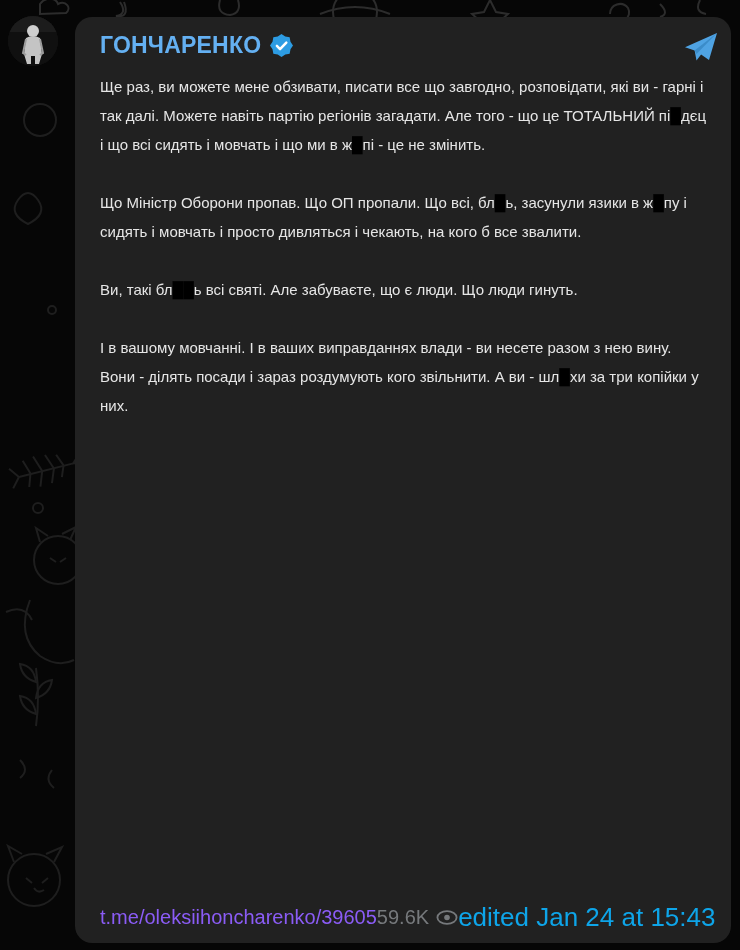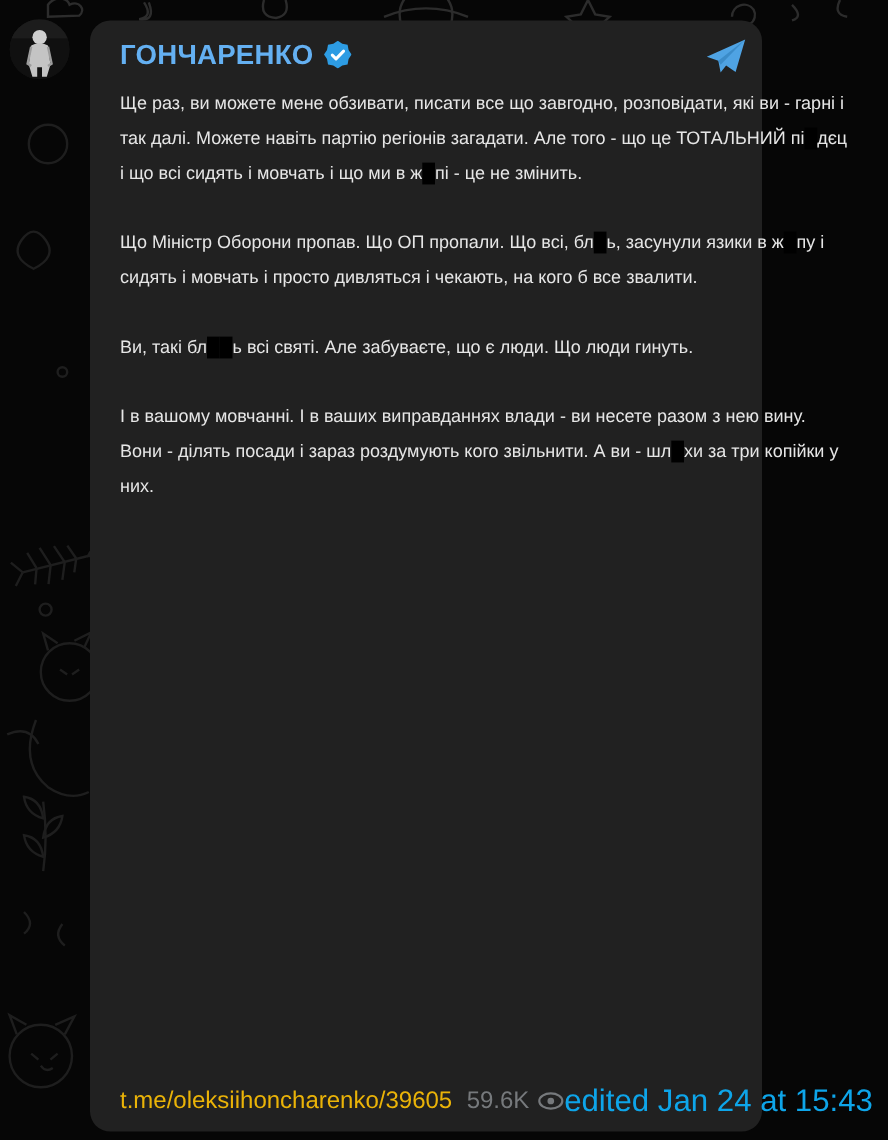--- a/index.html
+++ b/index.html
@@ -29,21 +29,21 @@
     width: 50px; height: 50px;
     border-radius: 50%;
     overflow: hidden;
     background: #141414;
     cursor: pointer;
   }
   
   .bubble {
     position: absolute;
     left: 75px; top: 17px;
-    width: 560px; height: 926px;
+    width: 656px; height: 926px;
     background: #212121;
     border-radius: 17px;
     box-sizing: border-box;
     padding: 13px 25px 12px 25px;
   }
   .hdr {
     display: flex;
     align-items: center;
     gap: 9px;
     height: 30px;
@@ -74,26 +74,26 @@
   .censor { color: #000; }
   .footer {
     position: absolute;
     left: 25px; right: 23px; bottom: 10px;
     display: flex;
     align-items: center;
     font-size: 20px;
     white-space: nowrap;
   }
   .link {
-    color: #eab308;
+    color: #8b5cf6;
     text-decoration: none;
     cursor: pointer;
   }
   .views {
-    margin-left: 12px;
+    margin-left: 0;
     display: flex;
     align-items: center;
     gap: 7px;
     color: #76797c;
   }
   .edited {
     margin-left: auto;
     color: #0ea5e9;
     font-size: 26px;
   }

